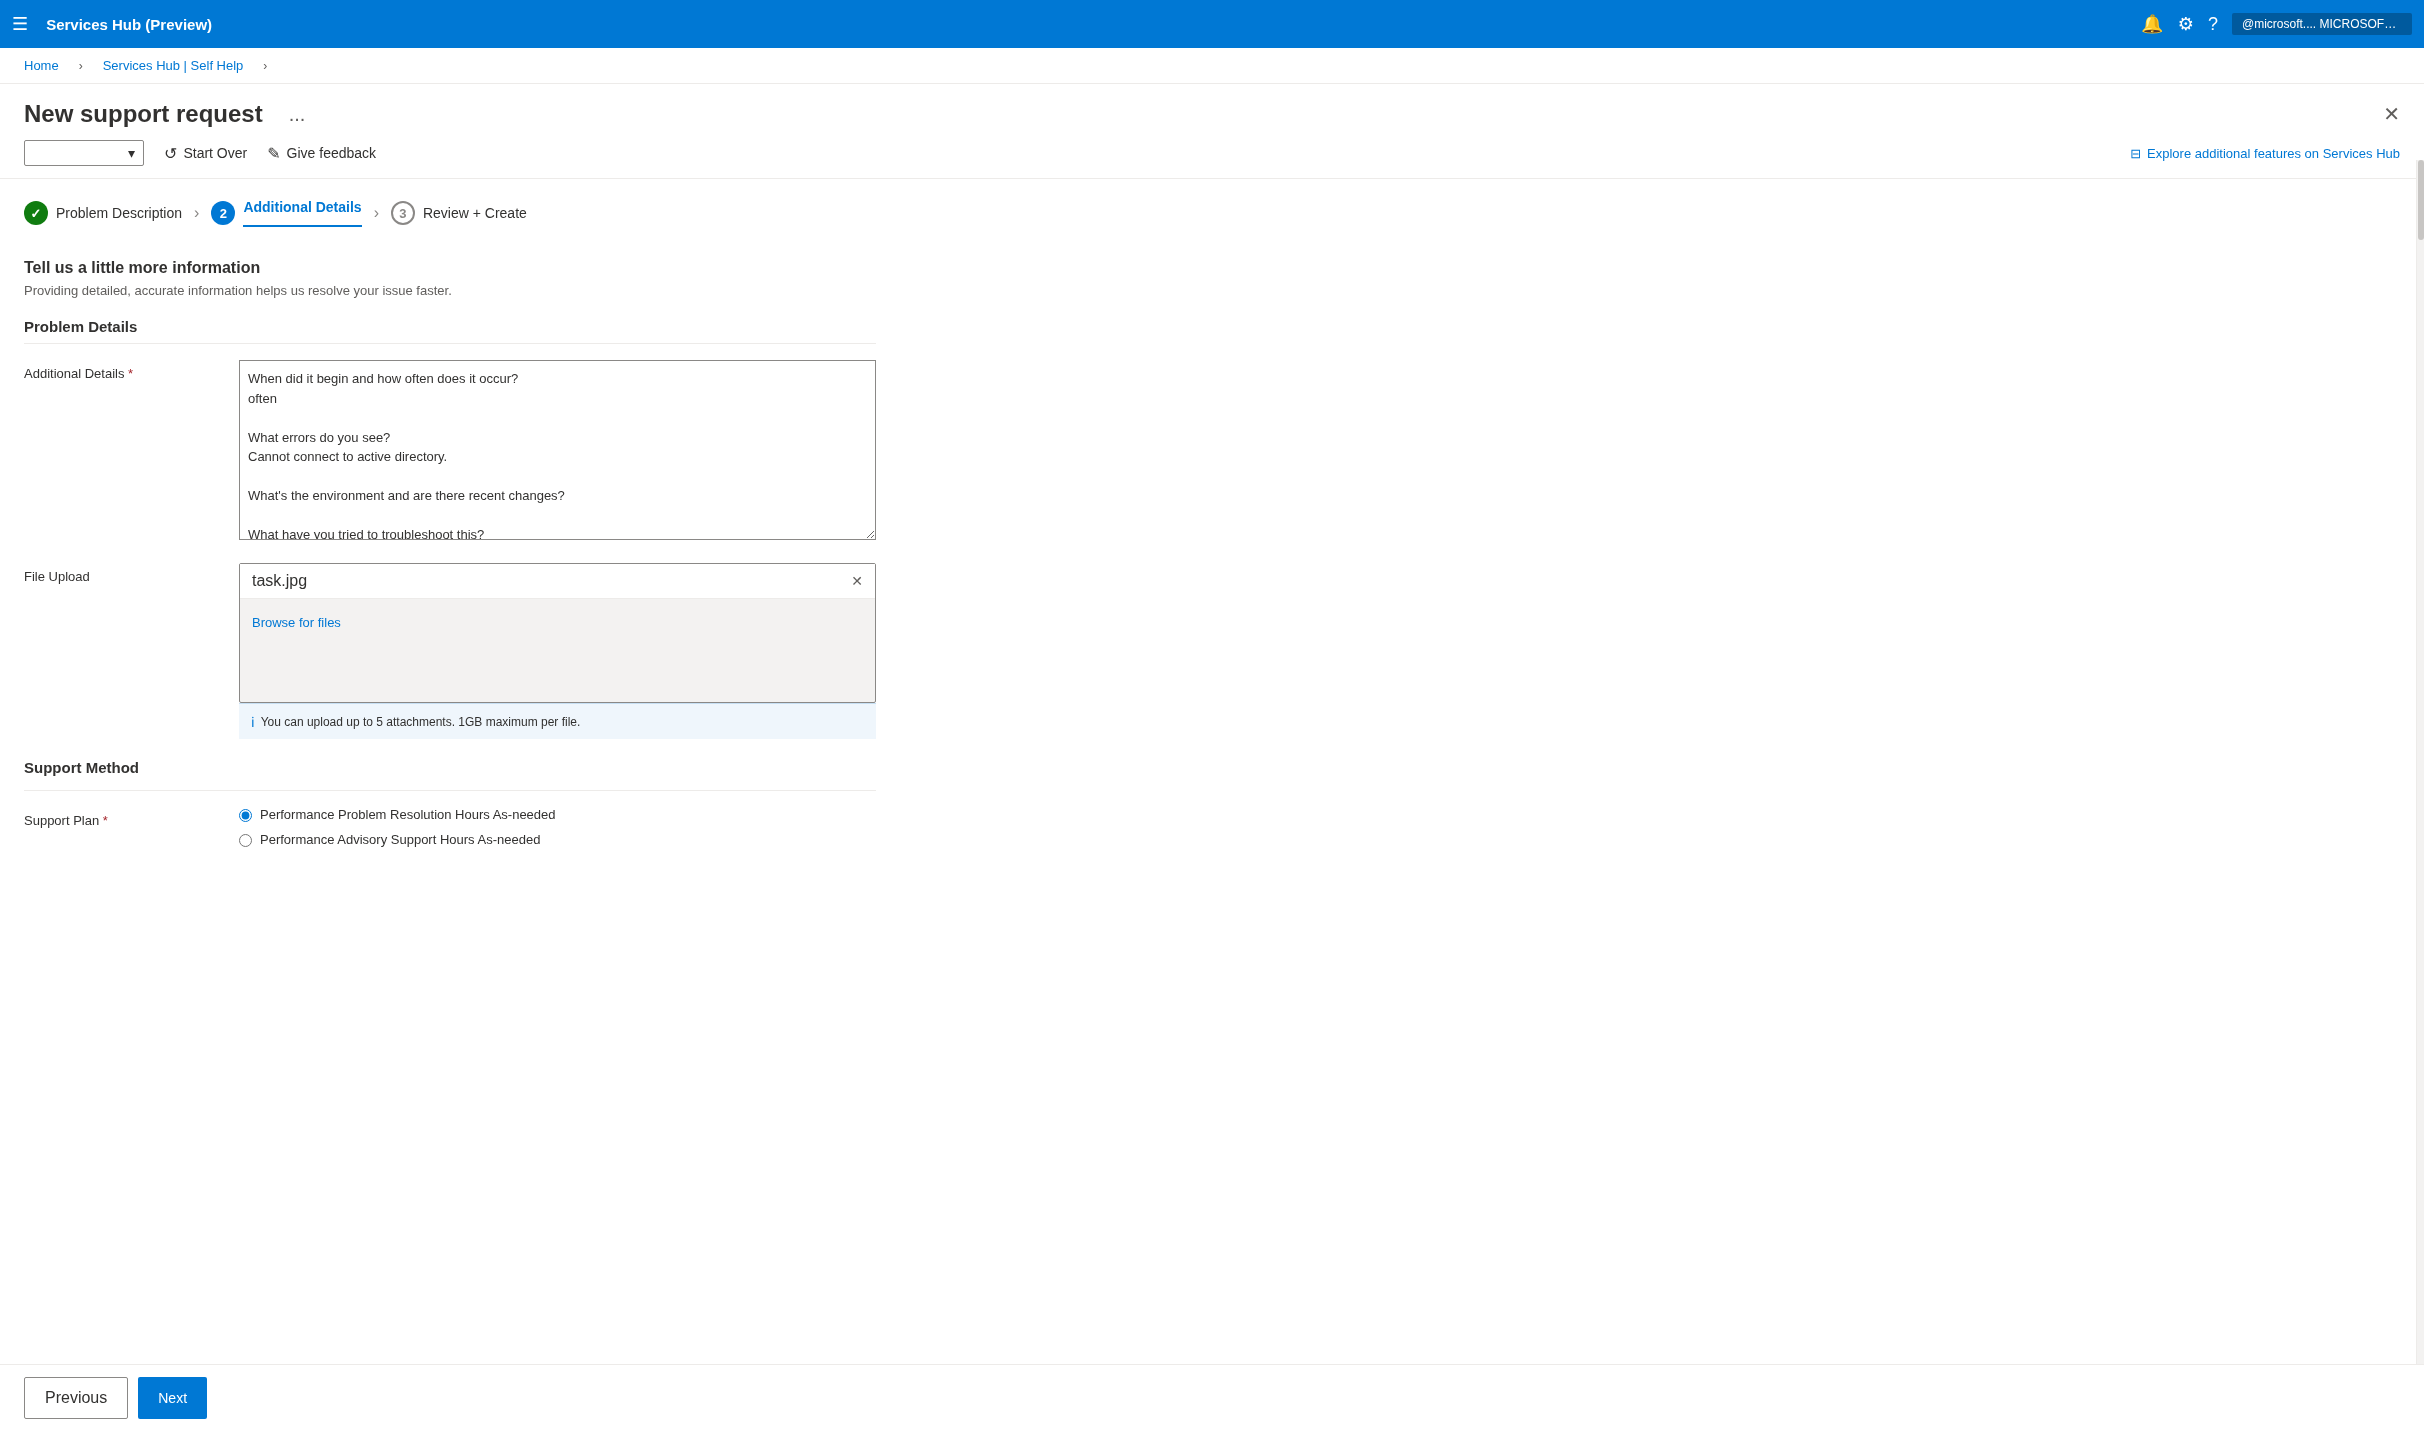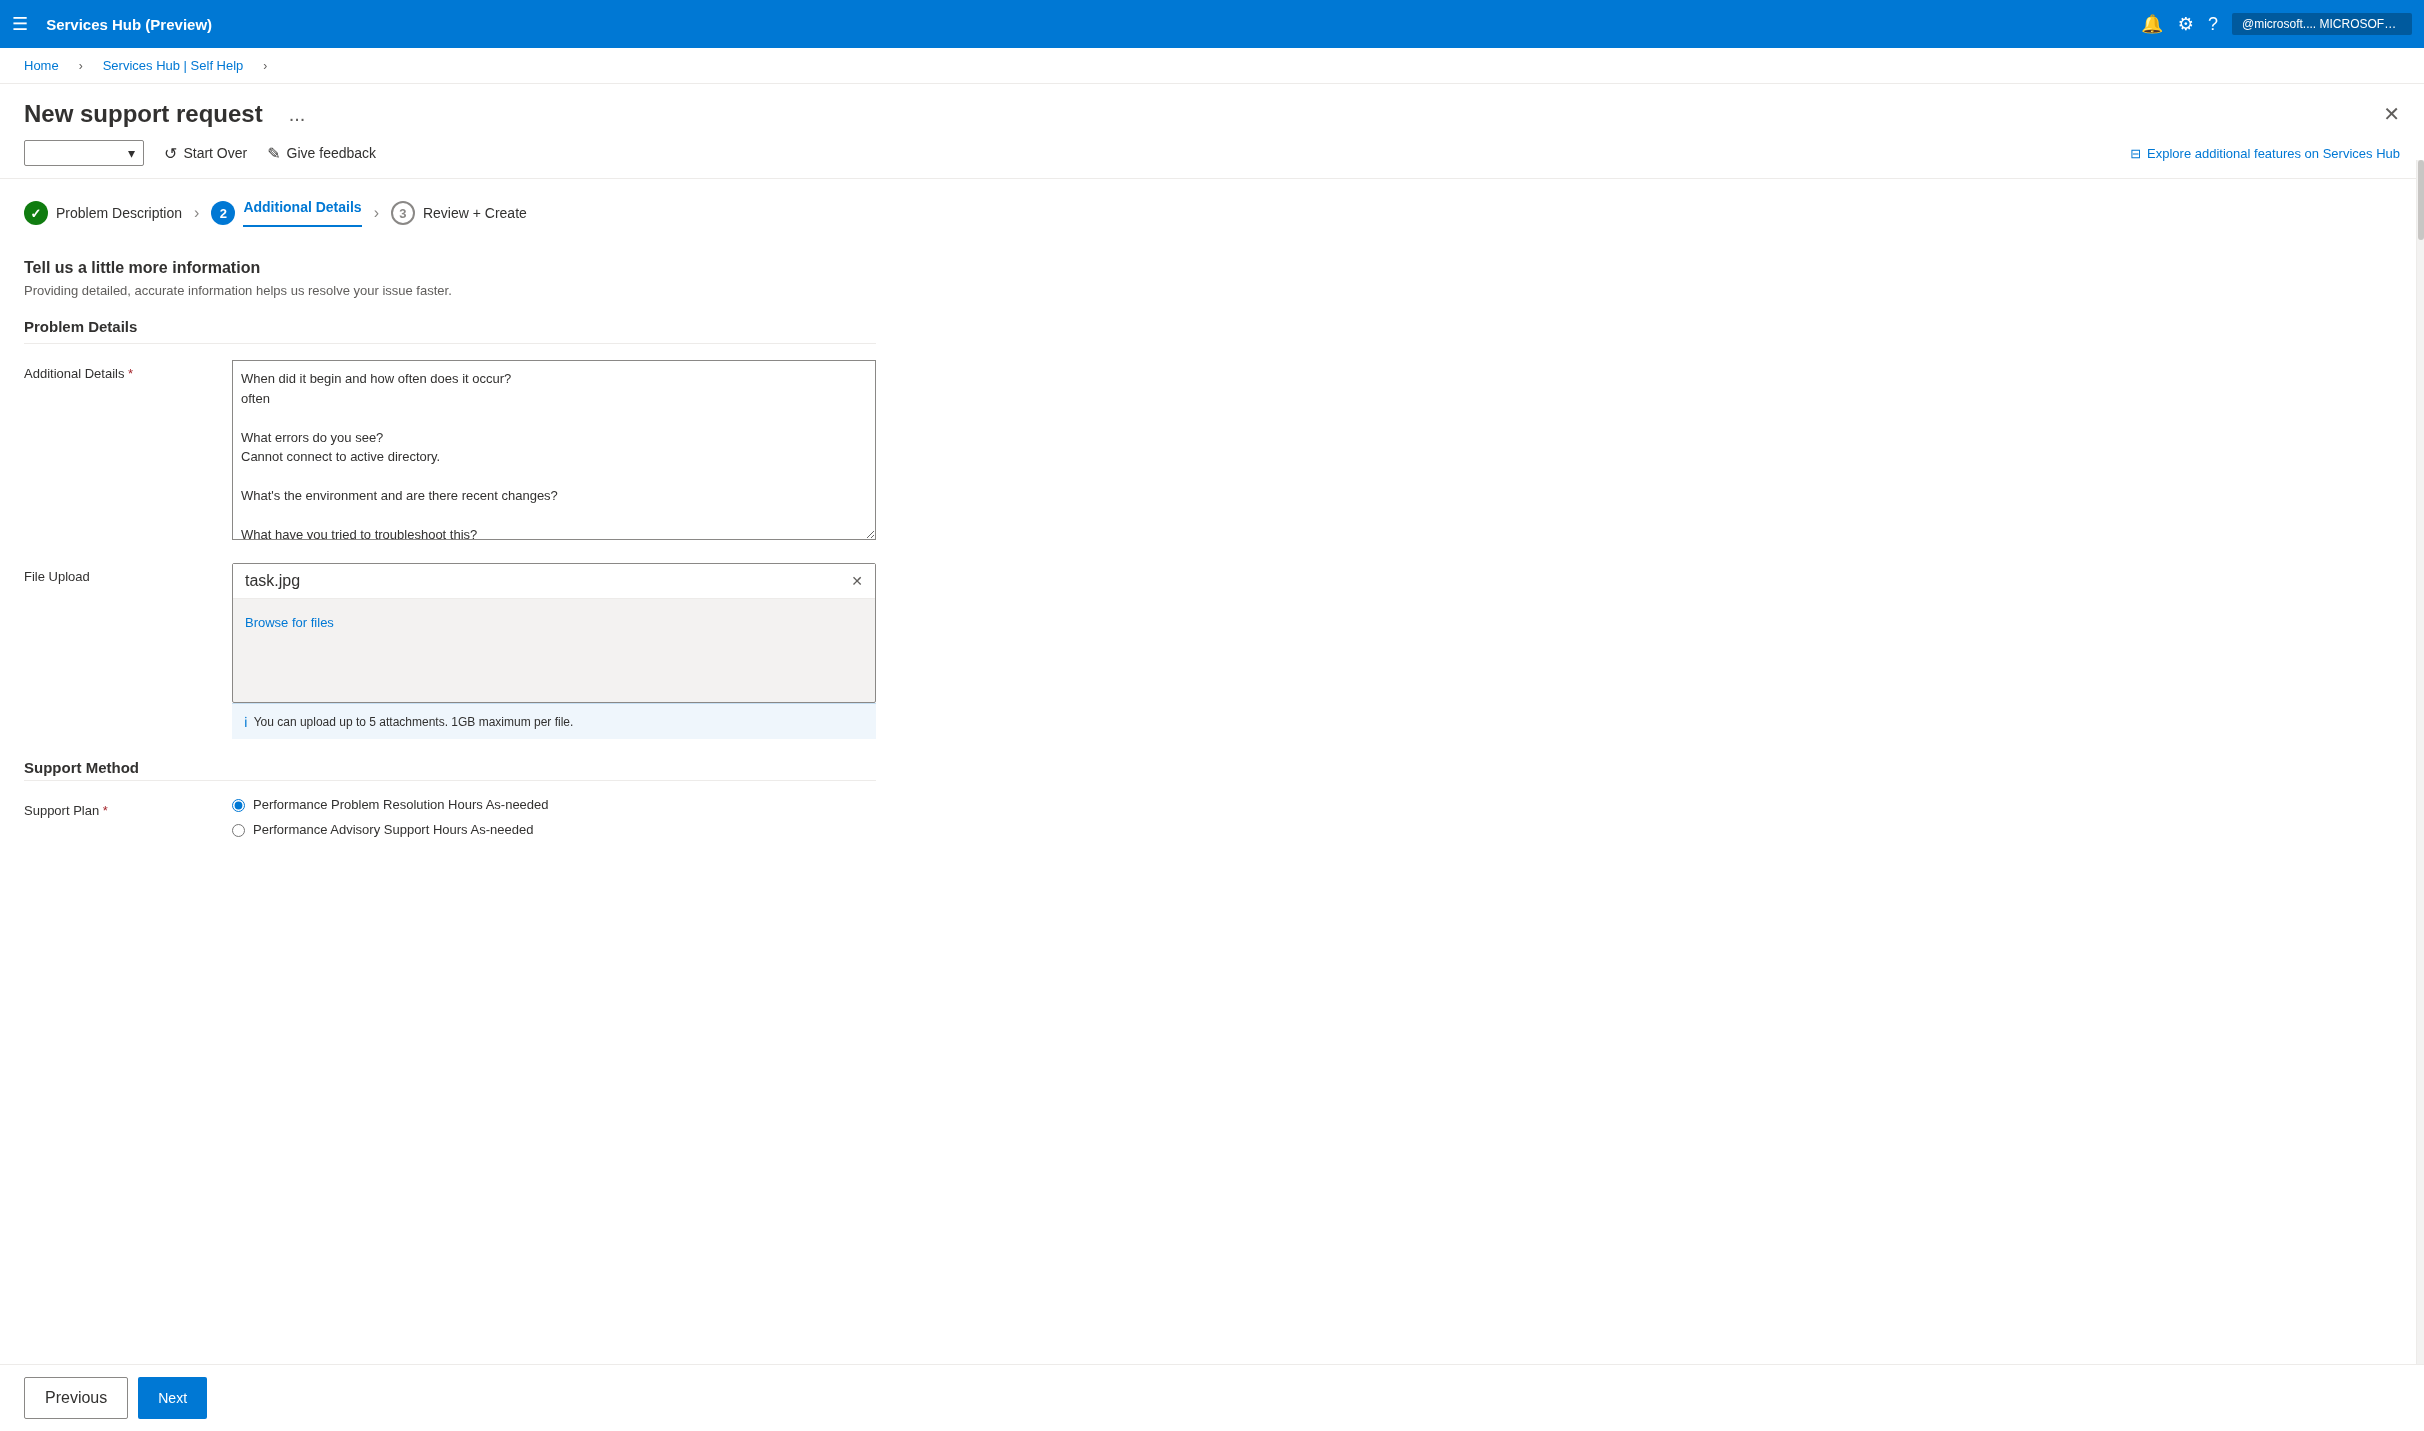--- a/index.html
+++ b/index.html
@@ -147,21 +147,21 @@
       max-width: 900px;
     }
 
     .section-title { font-size: 16px; font-weight: 600; margin-bottom: 6px; }
     .section-subtitle { font-size: 13px; color: #605e5c; margin-bottom: 20px; }
 
     .form-section-header { font-size: 15px; font-weight: 600; margin-bottom: 16px; border-bottom: 1px solid #edebe9; padding-bottom: 8px; }
 
     .form-row {
       display: flex;
-      gap: 8px;
+      gap: 15px;
       margin-bottom: 20px;
     }
     .form-label {
       min-width: 200px;
       max-width: 200px;
       font-size: 13px;
       color: #323130;
       padding-top: 6px;
     }
     .form-label .required { color: #a4262c; }
@@ -215,21 +215,21 @@
       padding: 8px 12px;
       font-size: 12px;
       color: #323130;
       display: flex;
       align-items: center;
       gap: 6px;
     }
     .info-icon { color: #0078d4; font-size: 14px; }
 
     
-    .support-method-header { font-size: 15px; font-weight: 600; margin-bottom: 16px; border-bottom: 1px solid #edebe9; padding-bottom: 4px; margin-top: 8px; }
+    .support-method-header { font-size: 15px; font-weight: 600; margin-bottom: 16px; border-bottom: 1px solid #edebe9; padding-bottom: 14px; margin-top: 8px; }
 
     .radio-option {
       display: flex;
       align-items: flex-start;
       gap: 8px;
       margin-bottom: 10px;
       font-size: 13px;
     }
     .radio-option input[type="radio"] { margin-top: 2px; cursor: pointer; accent-color: #0078d4; }
 

